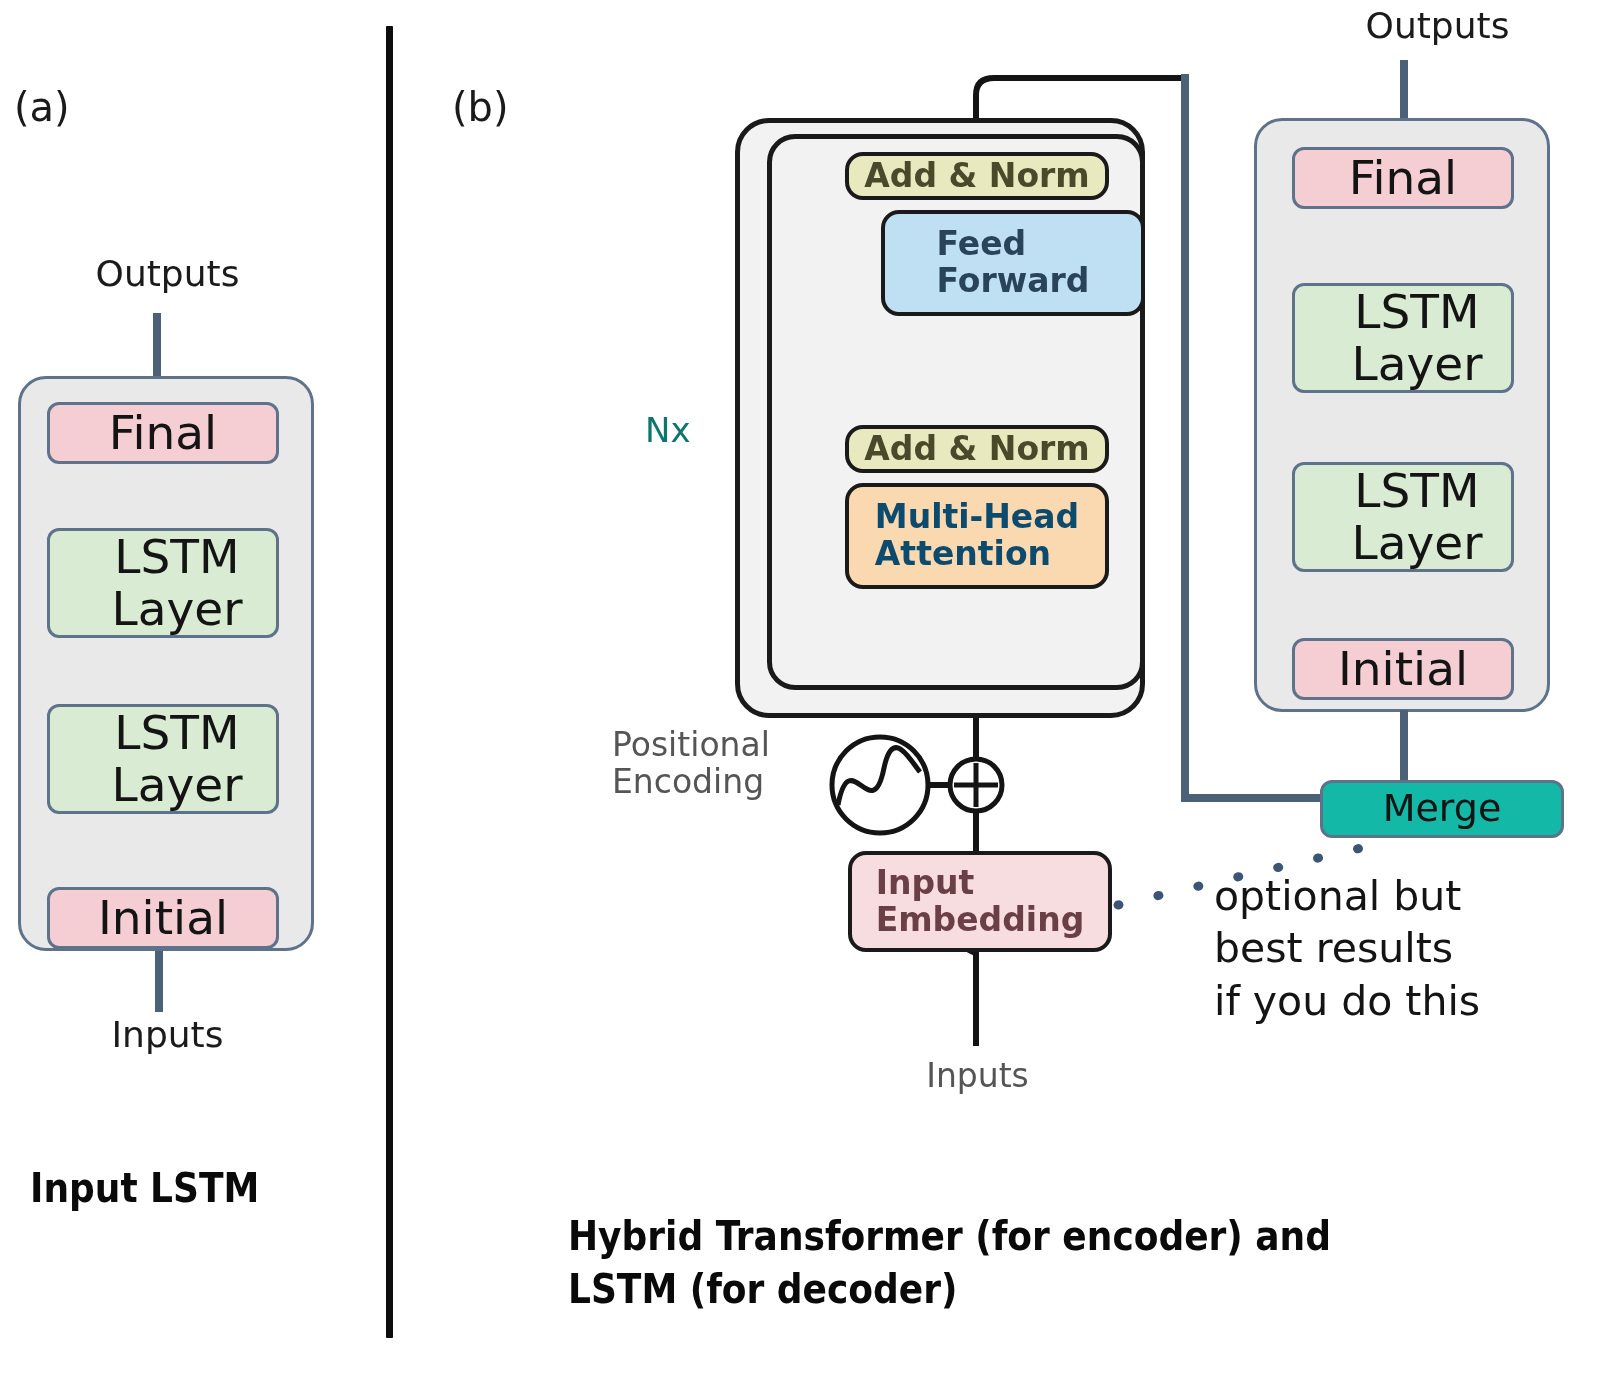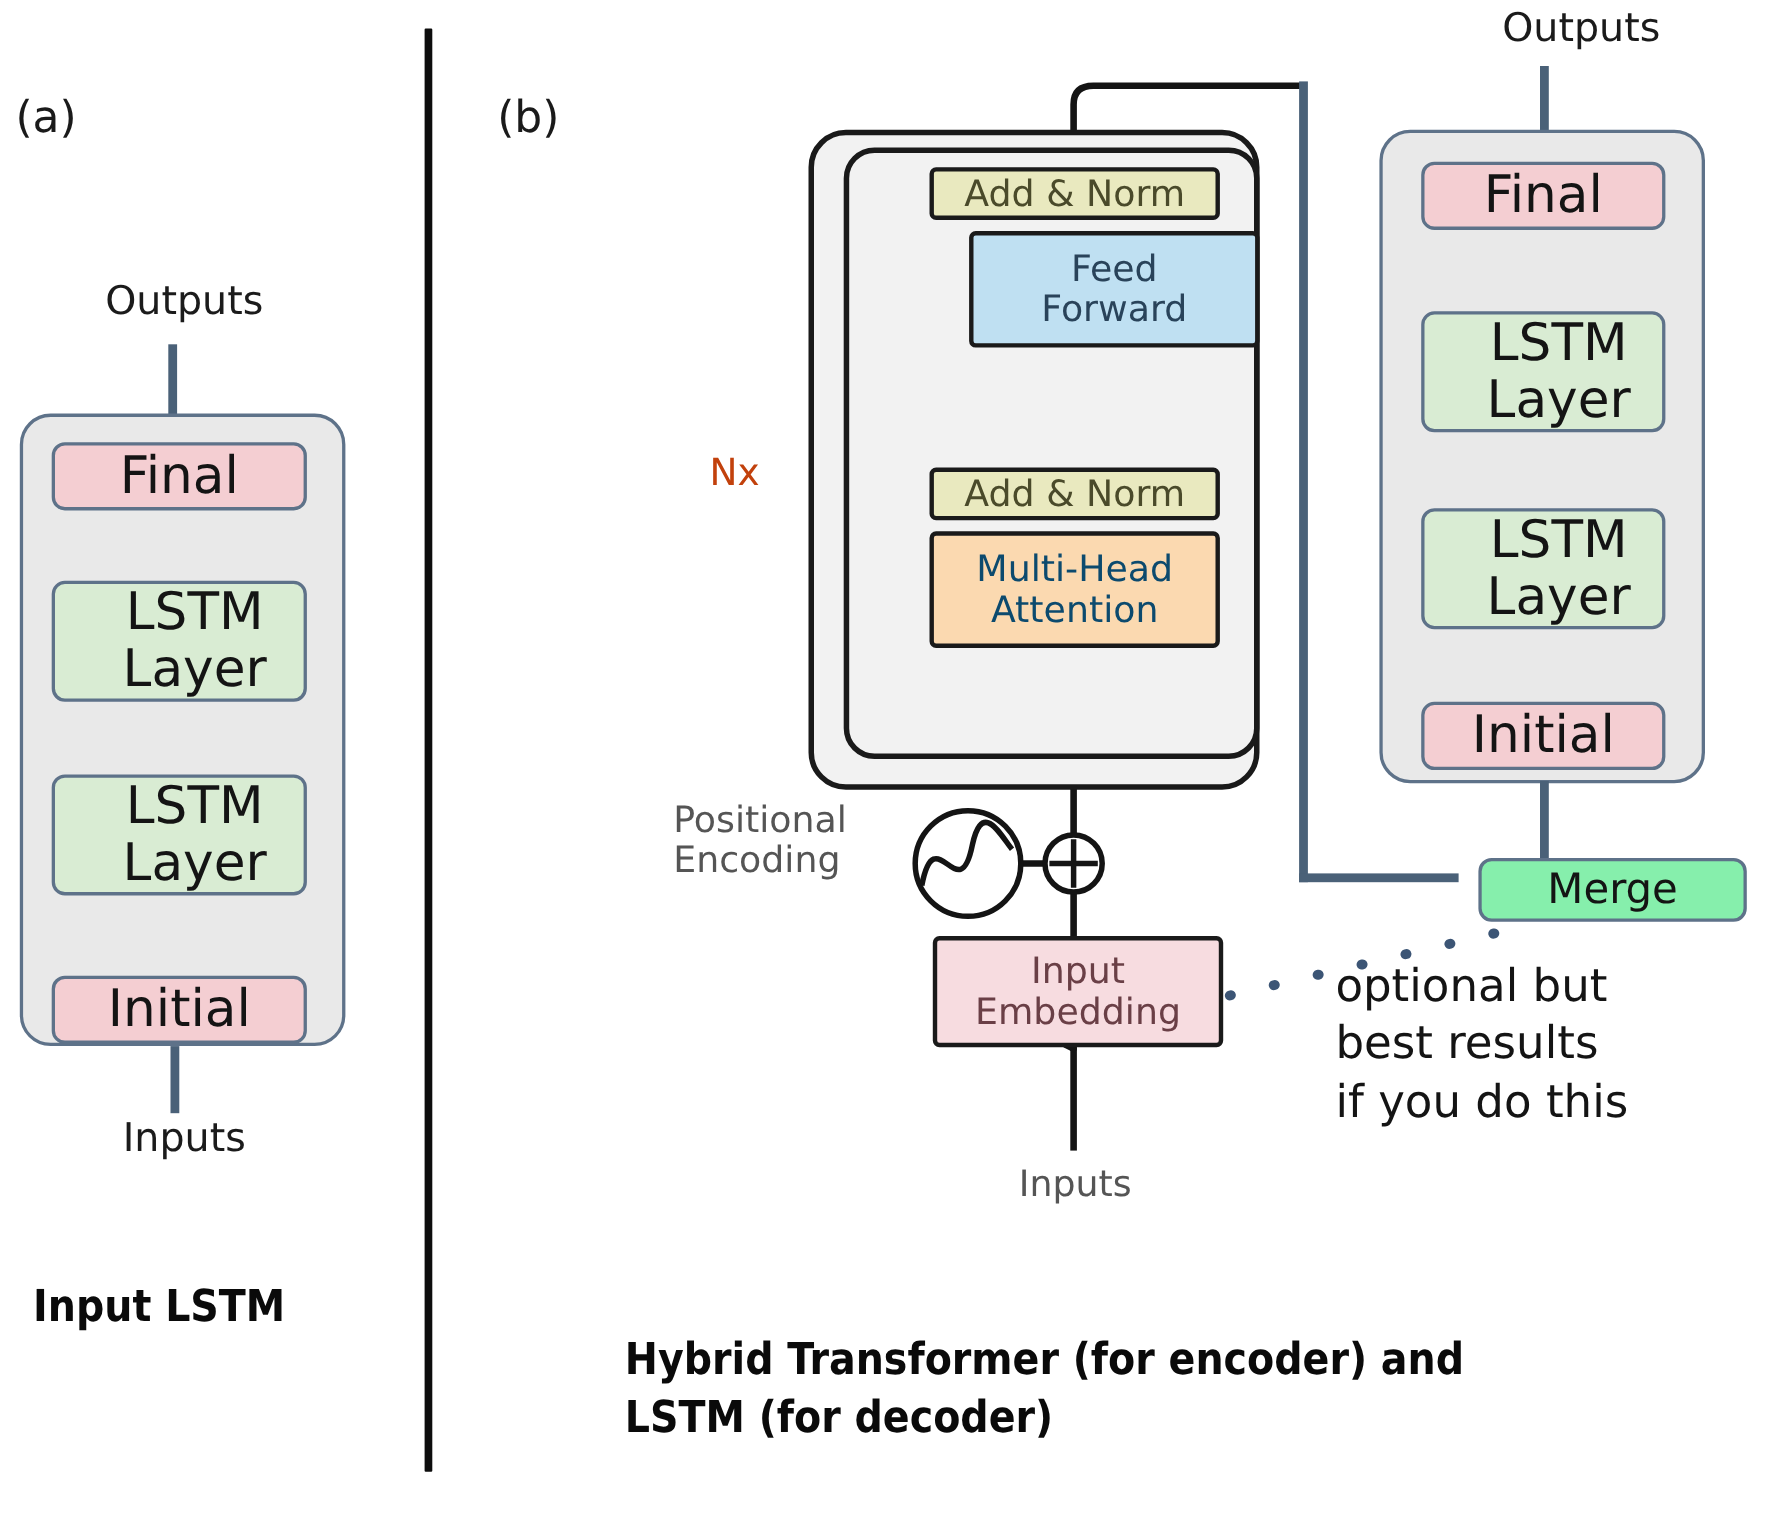--- a/index.html
+++ b/index.html
@@ -17,53 +17,53 @@
   .divider{
     background:#0d0d0d;width:7px;border-radius:1px;
   }
   
   .plain-label{
     font-size:36px;color:#1b1b1b;white-space:nowrap;text-align:center;
   }
   .gray-label{
     font-size:33px;color:#555;line-height:1.12;white-space:nowrap;
   }
-  .nx-label{font-size:34px;color:#c2410c;}
+  .nx-label{font-size:34px;color:#0f766e;}
   
   .stack-box{
     background:#e9e9e9;border:3px solid #5e7289;border-radius:28px;
     box-sizing:border-box;
   }
   
   .node{
     position:absolute;box-sizing:border-box;
     border:3px solid #5e7289;border-radius:12px;
     display:flex;align-items:center;justify-content:center;
     text-align:center;line-height:1.1;
     font-size:47px;color:#141414;
   }
   .node.pink{background:#f4ced2;}
   .node.green{background:#d9ecd3;padding-left:28px;}
-  .node.gray{background:#86efac;margin-left:24px;}
+  .node.gray{background:#14b8a6;}
   
   .enc-outer{
     box-sizing:border-box;background:#f2f2f2;
     border:5px solid #1a1a1a;border-radius:34px;
   }
   .enc-inner{
     box-sizing:border-box;background:transparent;
     border:5px solid #1a1a1a;border-radius:28px;
     border-right-color:#1a1a1a;
   }
   .tnode{
     position:absolute;box-sizing:border-box;
-    border:4px solid #1a1a1a;border-radius:6px;
+    border:4px solid #1a1a1a;border-radius:18px;
     display:flex;align-items:center;justify-content:center;
-    text-align:center;line-height:1.12;
-    font-size:33px;color:#3a3524;
+    text-align:left;line-height:1.12;
+    font-size:33px;color:#3a3524;font-weight:bold;
   }
   .tnode.addnorm{background:#e9e9bf;color:#4a4a2a;}
   .tnode.ff{background:#bfe0f2;color:#29435a;}
   .tnode.mha{background:#fbd9b0;color:#0c4a6e;}
   .tnode.emb{background:#f7dce0;color:#6a3f46;}
   
   .ln-blue{position:absolute;background:#4a6178;}
   svg.overlay{position:absolute;left:0;top:0;width:1606px;height:1382px;overflow:visible;pointer-events:none;}
   
   .caption{

